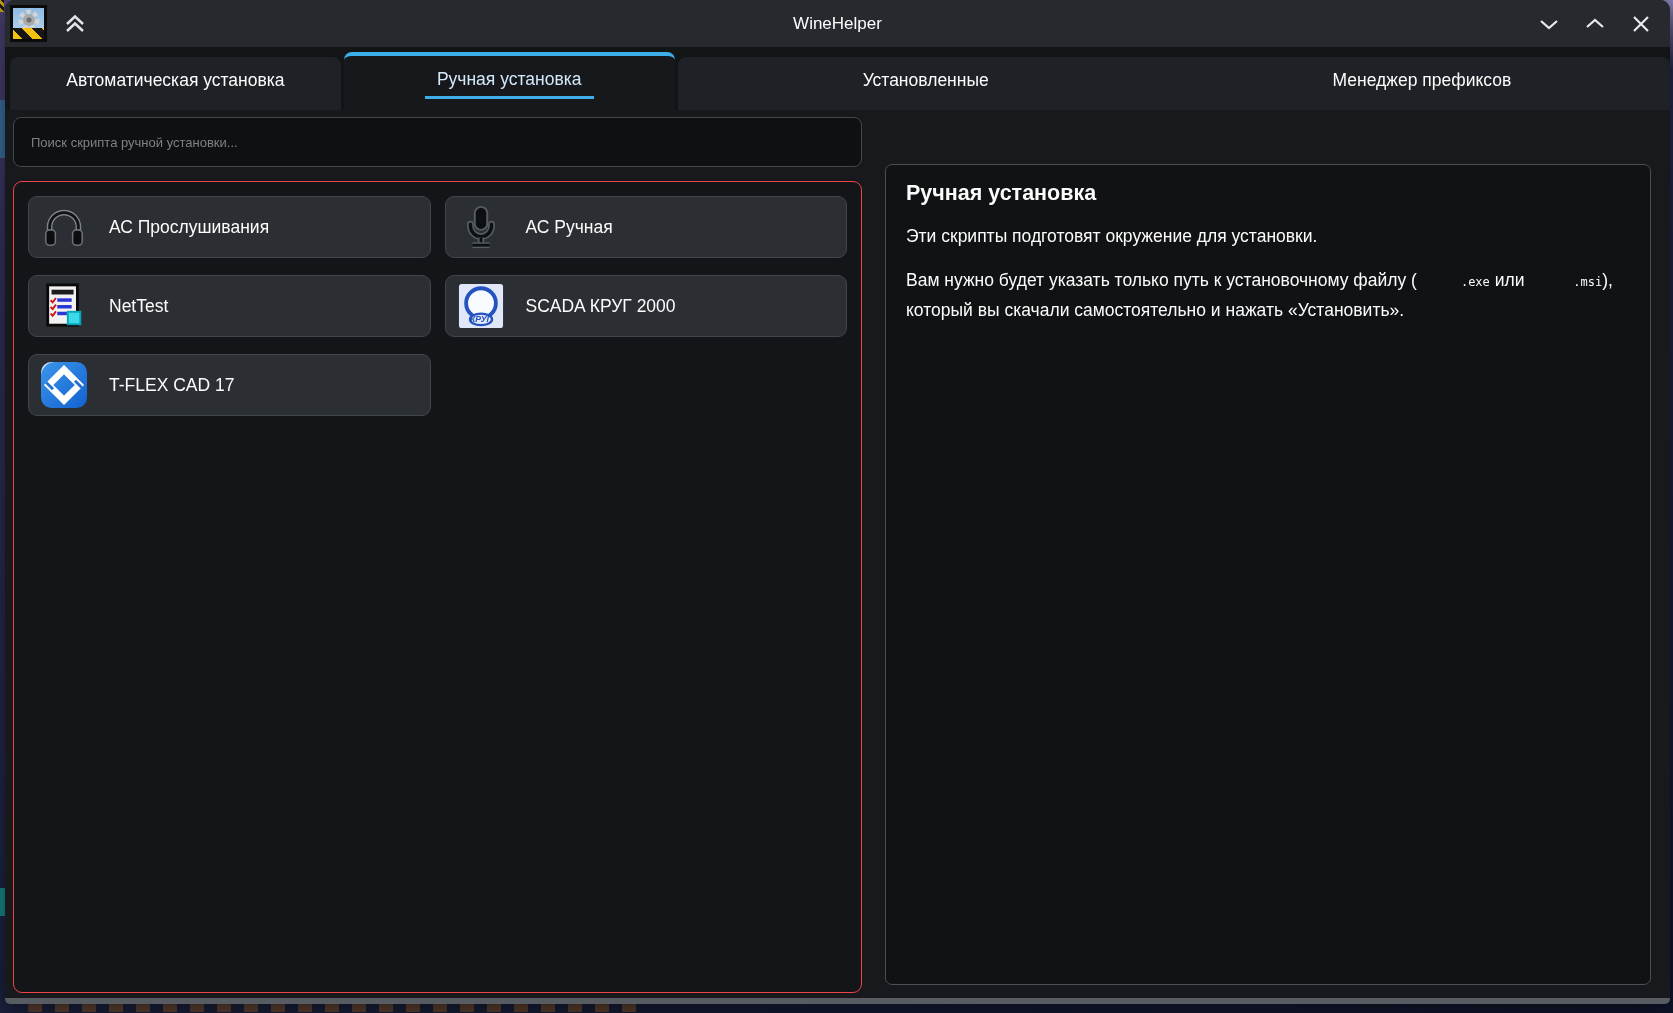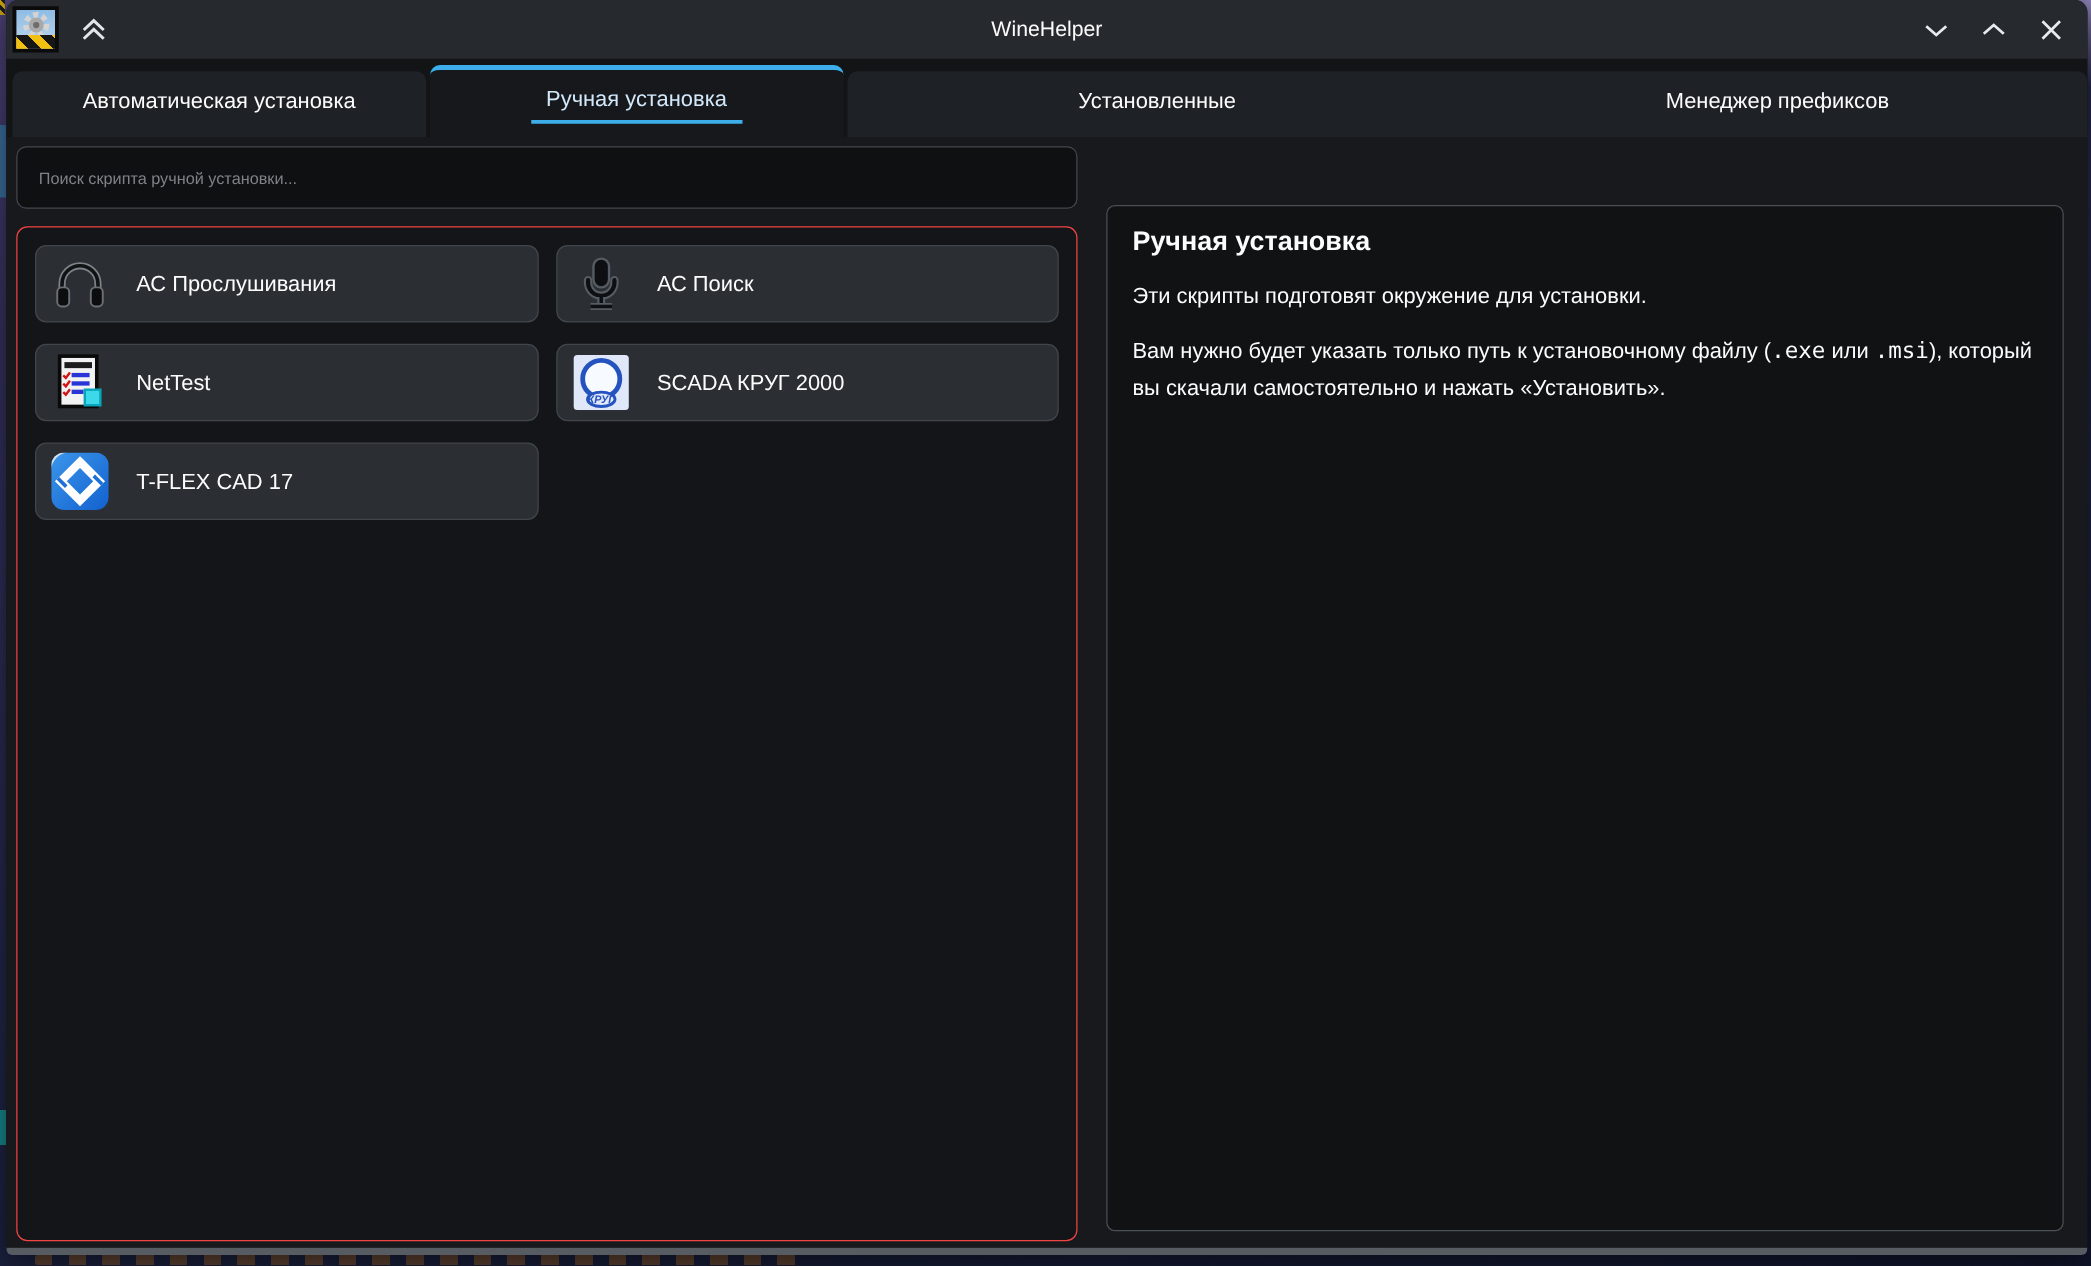--- a/index.html
+++ b/index.html
@@ -79,21 +79,21 @@
     background:#131518;border:1px solid #ef4444;border-radius:9px;padding:14px;
     display:grid;grid-template-columns:1fr 1fr;gap:17px 14px;align-content:start;}
   .script-card{height:62px;background:var(--card-bg);border:1px solid #41464c;border-radius:9px;
     display:flex;align-items:center;padding:0 12px;gap:22px;font-size:17.5px;color:var(--text);cursor:pointer;}
   .script-icon{width:46px;height:46px;flex:0 0 46px;display:flex;align-items:center;justify-content:center;}
 
   .info-panel{position:absolute;left:880px;top:54px;width:766px;height:821px;
     background:var(--panel-bg);border:1px solid #4a4f55;border-radius:7px;padding:14px 20px;}
   .info-heading{font-size:21.5px;font-weight:bold;margin:2px 0 16px;}
   .info-p{font-size:17.5px;line-height:1.7;margin:0 0 14px;}
-  .info-p code{font-family:"DejaVu Sans Mono", monospace;font-size:18px;}
+  .info-p code{font-family:"DejaVu Sans Mono", monospace;font-size:12px;margin-left:44px;}
 </style>
 </head>
 <body>
 
 <div class="desktop-frag frag-hazard"></div>
 <div class="desktop-frag frag-blue"></div>
 <div class="desktop-frag frag-teal"></div>
 <div class="desktop-frag frag-terminal"></div>
 
 <div class="window">
@@ -173,21 +173,21 @@
           <svg width="46" height="46" viewBox="0 0 48 48">
             <path d="M13 21 v2 a11 11 0 0 0 22 0 v-2" fill="none" stroke="#565c63" stroke-width="7" stroke-linecap="round"></path>
             <path d="M13 21 v2 a11 11 0 0 0 22 0 v-2" fill="none" stroke="#0d0f12" stroke-width="3.5" stroke-linecap="round"></path>
             <rect x="17.5" y="3" width="13" height="24" rx="6.5" fill="#0d0f12" stroke="#565c63" stroke-width="2"></rect>
             <path d="M24 35 V41" stroke="#565c63" stroke-width="6.5"></path>
             <path d="M24 35 V41" stroke="#0d0f12" stroke-width="3"></path>
             <path d="M15 43 H33" stroke="#565c63" stroke-width="6"></path>
             <path d="M15 43 H33" stroke="#0d0f12" stroke-width="3"></path>
           </svg>
         </span>
-        <span>АС Поиск</span>
+        <span>АС Ручная</span>
       </div>
 
       <div class="script-card">
         <span class="script-icon">
           <svg width="46" height="46" viewBox="0 0 48 48">
             <rect x="7" y="2" width="31" height="42" fill="#f2f2f2" stroke="#0a0a0a" stroke-width="3"></rect>
             <rect x="11" y="7" width="23" height="5" fill="#1c1c1c"></rect>
             <rect x="17" y="16" width="15" height="3.6" fill="#2a35d8"></rect>
             <rect x="17" y="23" width="15" height="3.6" fill="#2a35d8"></rect>
             <rect x="17" y="30" width="10" height="3.6" fill="#2a35d8"></rect>

